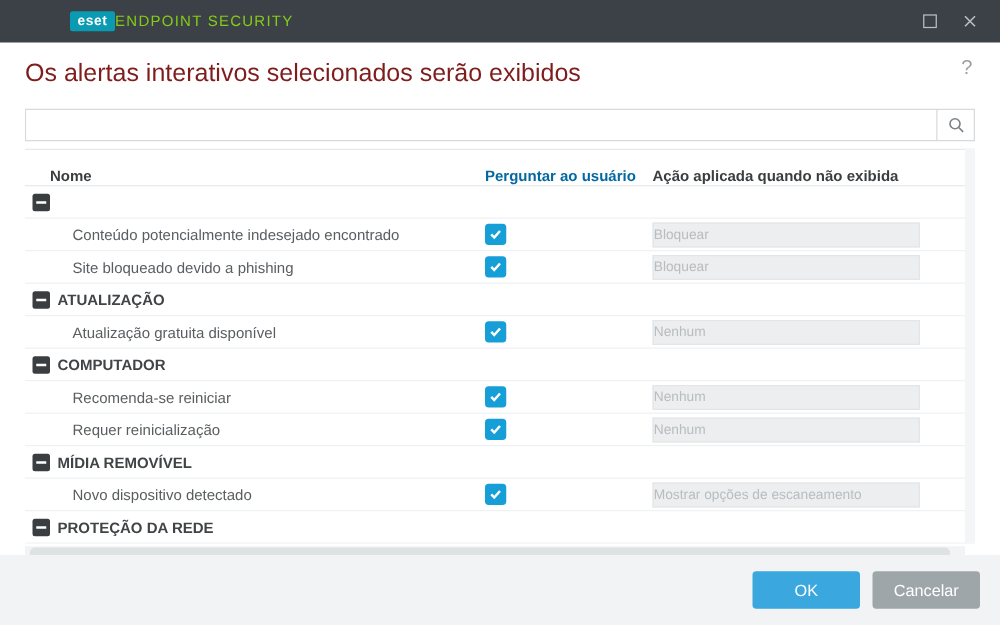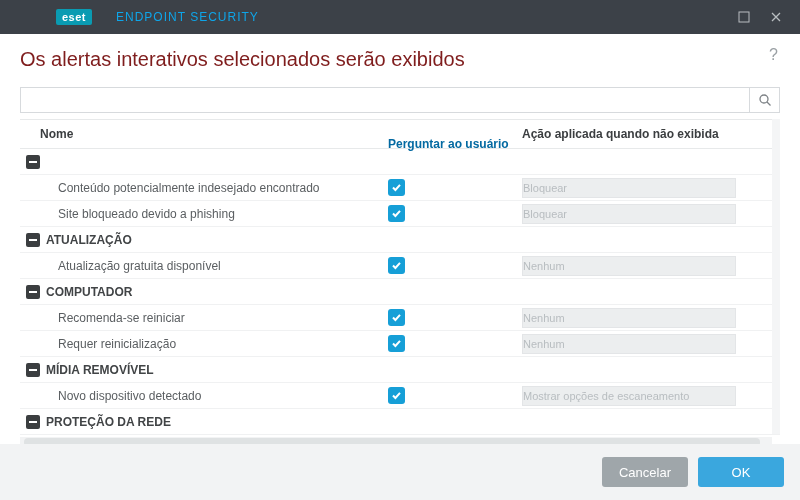--- a/index.html
+++ b/index.html
@@ -1,31 +1,31 @@
 <!DOCTYPE html>
 <html><head>
 <meta charset="utf-8">
 <style>
   * { box-sizing: border-box; margin: 0; padding: 0; }
   html, body { width: 800px; height: 500px; font-family: "Segoe UI", Arial, sans-serif; background: #fff; overflow: hidden; }
   .titlebar { height: 34px; background: #3c4148; display: flex; align-items: center; padding: 0 8px 0 12px; color: #d7dadc; }
   .brand-badge { background: #0a9bb2; color: #fff; font-weight: 700; font-size: 11px; padding: 2px 6px; border-radius: 2px; letter-spacing: 0.5px; margin-left: 44px; }
-  .brand-text { margin-left: 24px; font-size: 12px; letter-spacing: 1px; color: #0ea5e9; font-weight: 400; }
+  .brand-text { margin-left: 0; font-size: 12px; letter-spacing: 1px; color: #84cc16; font-weight: 400; }
   .title-spacer { flex: 1; }
   .win-btn { width: 32px; height: 34px; display: flex; align-items: center; justify-content: center; cursor: pointer; color: #c7cbce; }
   .win-btn svg { display: block; }
   .content { padding: 14px 20px 0 20px; }
   .page-title { font-size: 20px; color: #7f1d1d; font-weight: 400; }
   .help-q { position: absolute; top: 46px; right: 22px; color: #9aa0a4; font-size: 16px; cursor: pointer; }
   .search-row { margin-top: 16px; height: 26px; border: 1px solid #d7dadd; display: flex; align-items: stretch; }
   .search-row input { flex: 1; border: none; outline: none; padding: 0 6px; font-size: 12px; }
   .search-btn { width: 30px; border-left: 1px solid #d7dadd; display: flex; align-items: center; justify-content: center; cursor: pointer; }
   .grid-wrap { margin-top: 6px; border: none; position: relative; }
   .grid { width: 100%; }
-  .hdr { display: flex; height: 30px; align-items: center; border-top: 1px solid #e7e9ea; border-bottom: 1px solid #e7e9ea; }
+  .hdr { display: flex; height: 30px; align-items: flex-end; border-top: 1px solid #e7e9ea; border-bottom: 1px solid #e7e9ea; }
   .col-name { width: 368px; padding-left: 20px; font-size: 12px; font-weight: 600; color: #3b3e40; }
   .col-ask  { width: 134px; font-size: 12px; font-weight: 600; color: #0369a1; margin-top: 20px; }
   .col-act  { flex: 1; font-size: 12px; font-weight: 600; color: #3b3e40; }
   .scrollpad { position: absolute; right: 0; top: 0; bottom: 14px; width: 8px; background: #f4f5f6; }
   .rows { max-height: 286px; overflow: hidden; }
   .row { display: flex; height: 26px; align-items: center; border-bottom: 1px solid #f0f1f2; }
   .group .name { font-weight: 600; color: #414446; }
   .item .name { color: #5a5e61; padding-left: 38px; }
   .name { width: 368px; font-size: 12px; display: flex; align-items: center; padding-left: 6px; }
   .toggle { width: 14px; height: 14px; background: #3b3e40; border-radius: 2px; margin-right: 6px; display: inline-flex; align-items: center; justify-content: center; cursor: pointer; }
@@ -213,15 +213,15 @@
           </div>
         </div>
     </div>
     <div class="hscroll">
       <div class="hscroll-thumb"></div>
     </div>
   </div>
 </div>
 
 <div class="footer">
+  <div class="btn btn-primary">OK</div>
   <div class="btn btn-secondary">Cancelar</div>
-  <div class="btn btn-primary">OK</div>
 </div>
 
 </body></html>

